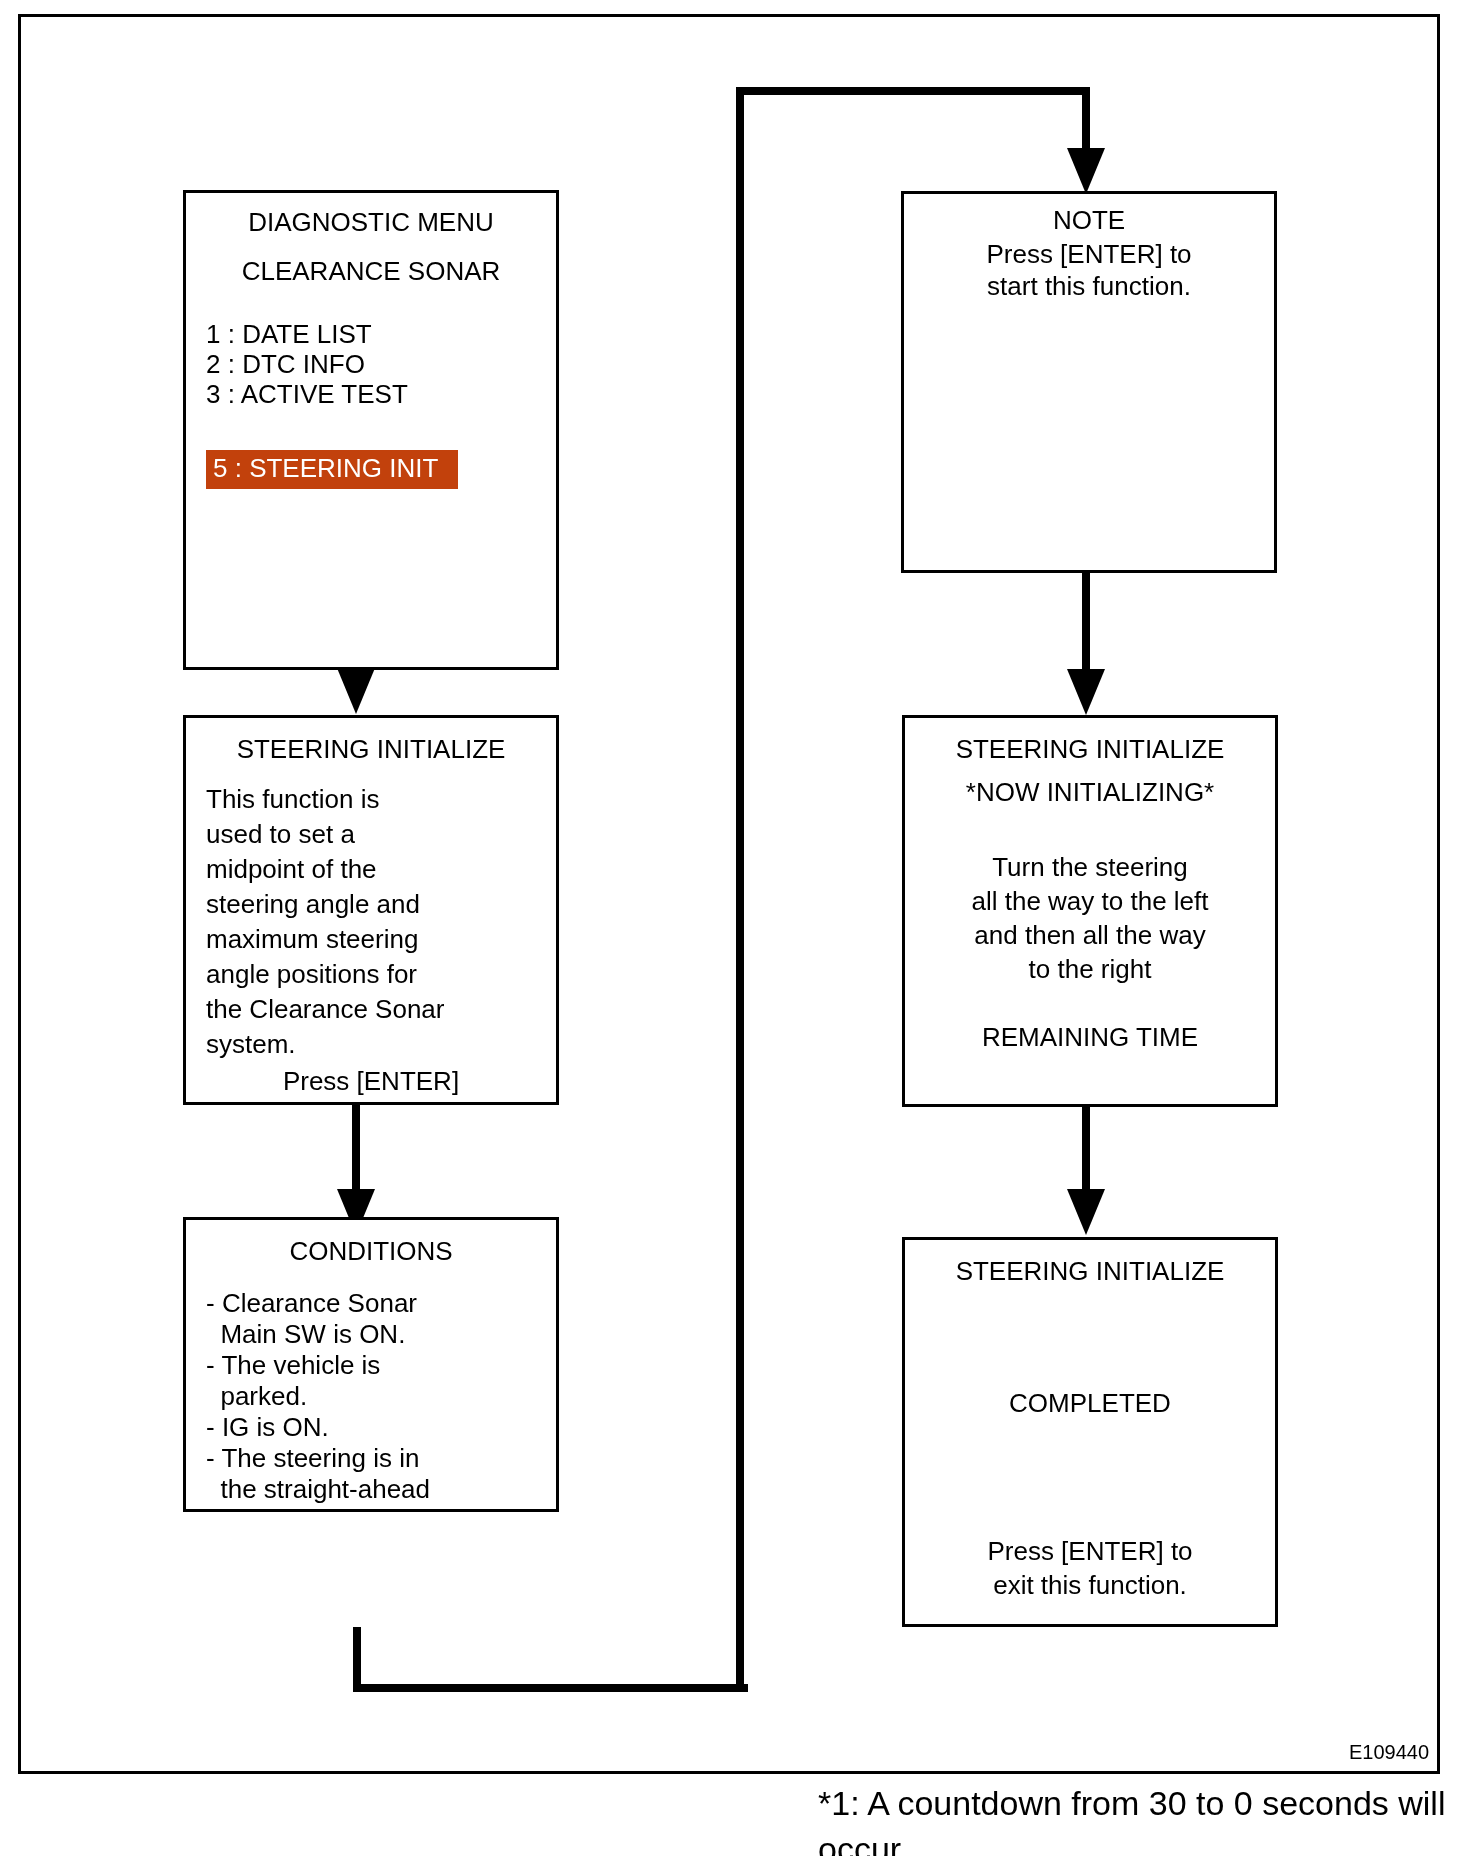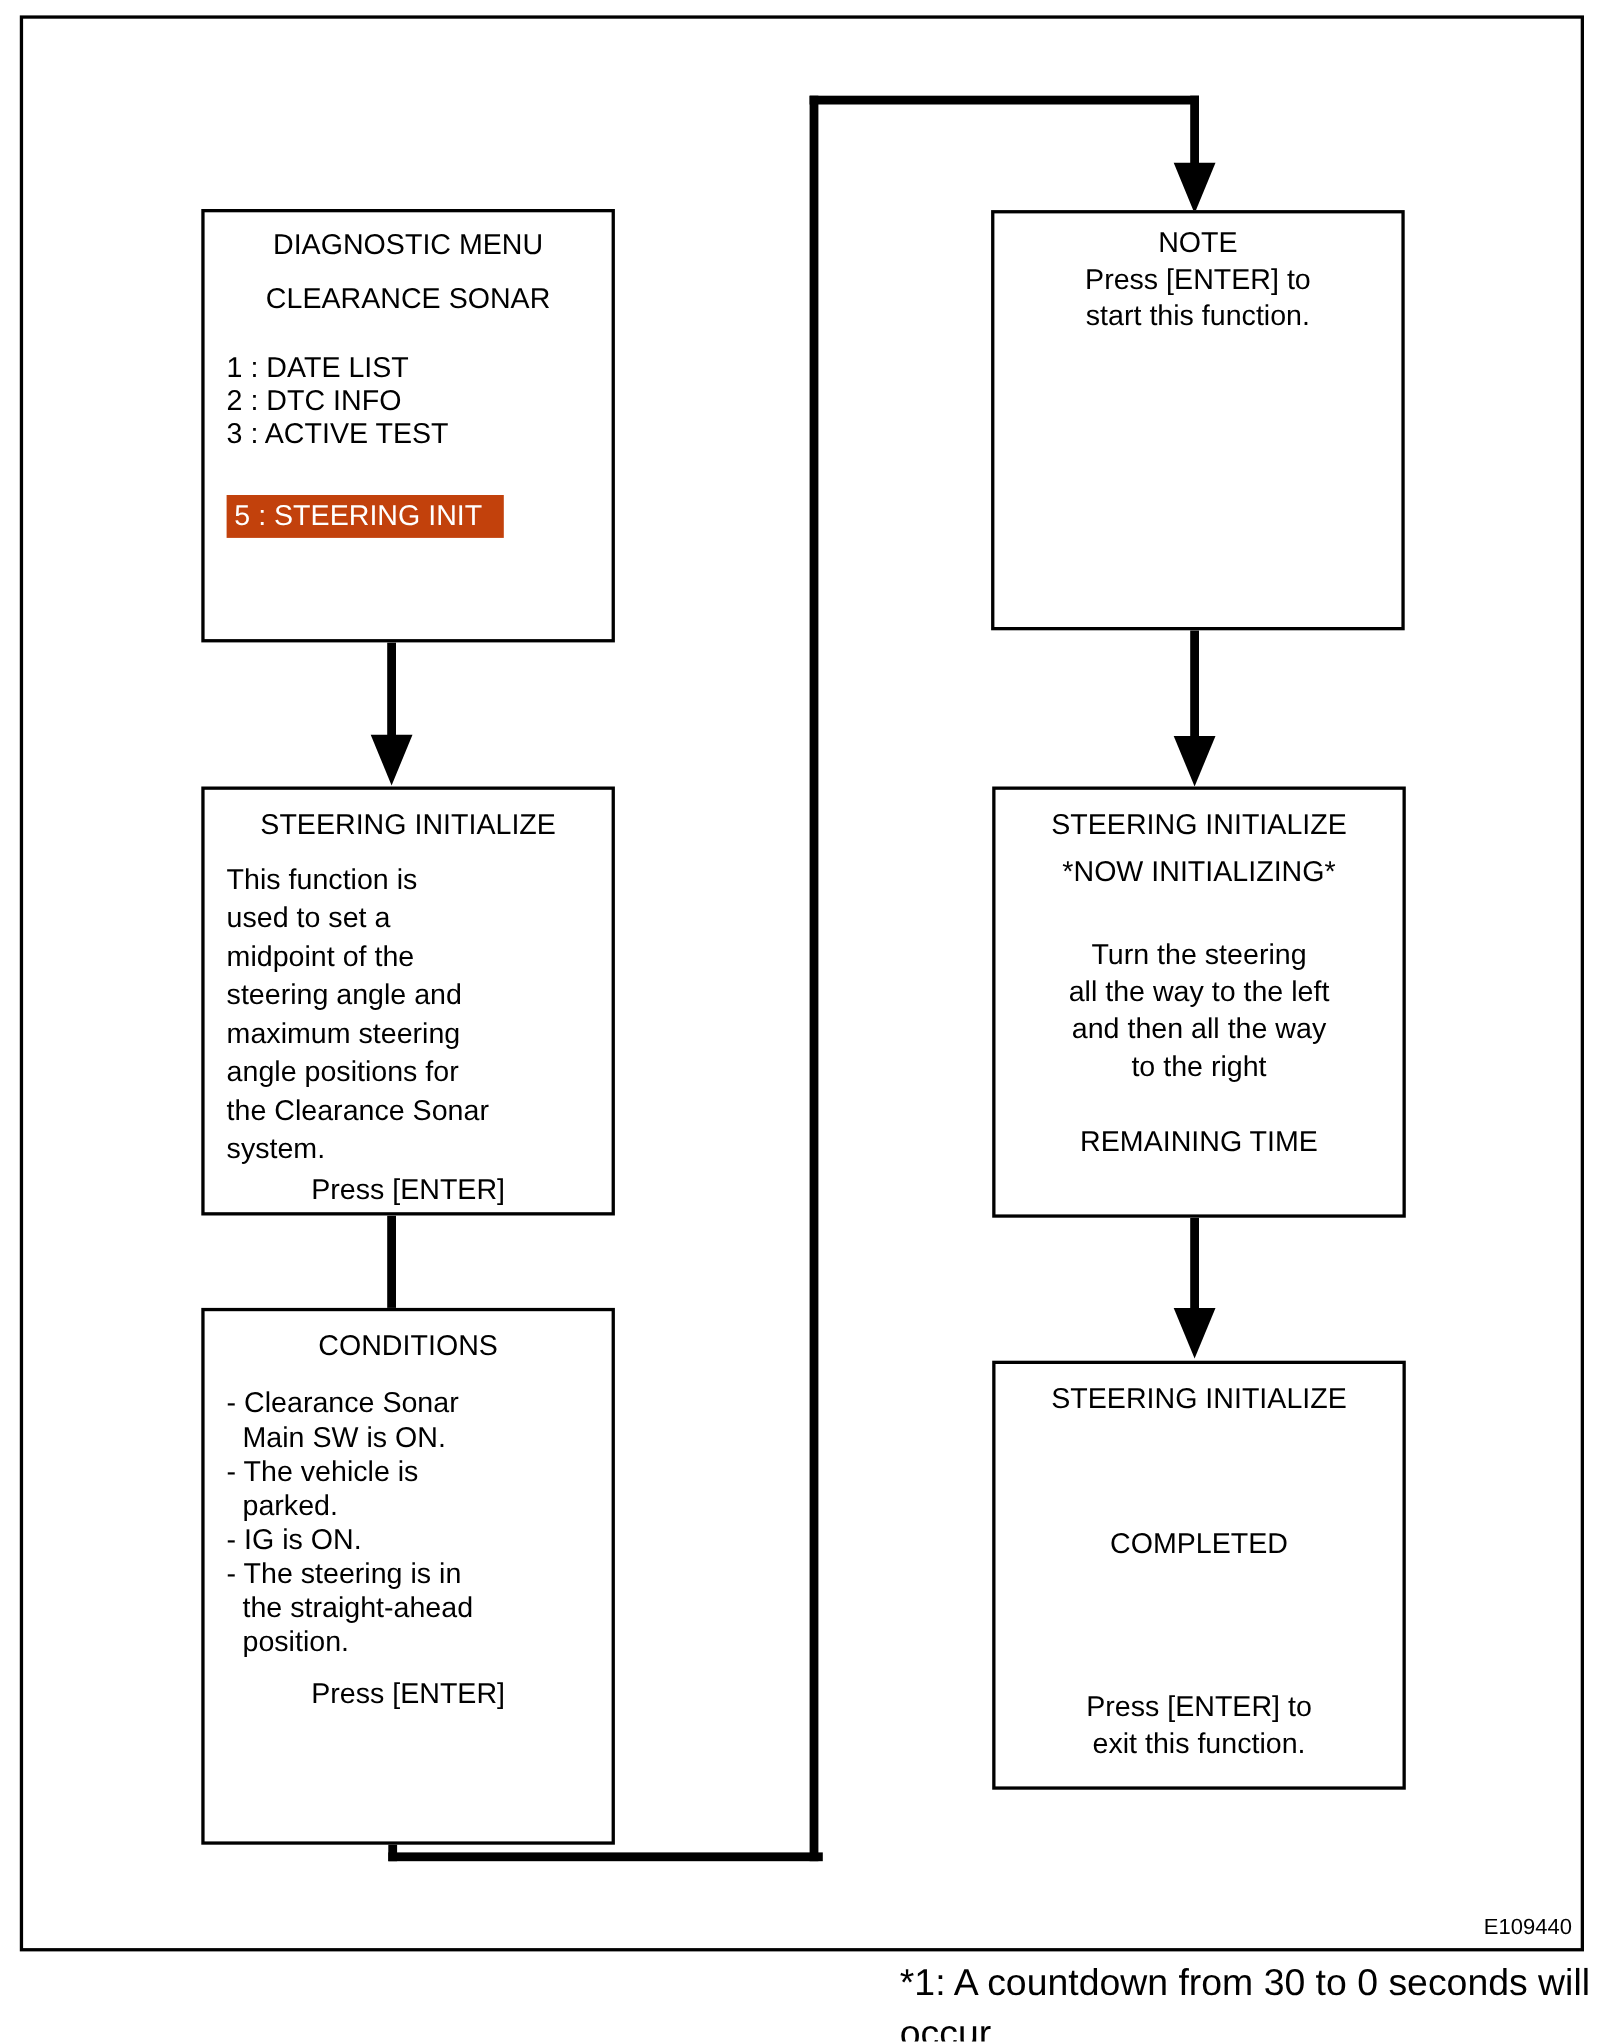--- a/index.html
+++ b/index.html
@@ -17,32 +17,32 @@
     border-left:19px solid transparent; border-right:19px solid transparent;
     border-top:46px solid #000;
   }
   .box {
     position:absolute; border:3px solid #000; box-sizing:border-box;
     background:#ffffff; font-size:26px; overflow:hidden;
   }
   .t   { text-align:center; }
   .pre { white-space:pre-wrap; }
 
-  #b1 { left:183px; top:190px;  width:376px; height:394px; }
+  #b1 { left:183px; top:190px;  width:376px; height:480px; }
   #b1 .t      { margin-top:10px; line-height:39px; }
   #b1 .menu   { margin:28px 0 0 20px; line-height:30px; }
   #b1 .hl-row { margin:41px 0 0 20px; }
   #b1 .hl     { background:#c2410c; color:#fff; display:inline-block; padding:3px 20px 5px 7px; }
 
   #b2 { left:183px; top:715px;  width:376px; height:390px; }
   #b2 .t      { margin-top:12px; line-height:38px; }
   #b2 .body   { margin:14px 0 0 20px; line-height:35px; }
   #b2 .action { margin-top:4px; text-align:center; }
 
-  #b3 { left:183px; top:1189px; width:376px; height:488px; }
+  #b3 { left:183px; top:1217px; width:376px; height:295px; }
   #b3 .t      { margin-top:12px; line-height:38px; }
   #b3 .body   { margin:18px 0 0 20px; line-height:31px; }
   #b3 .action { margin-top:16px; text-align:center; }
 
   #b4 { left:901px; top:191px;  width:376px; height:382px; }
   #b4 .t      { margin-top:8px; line-height:36px; }
   #b4 .body   { margin:6px 0 0 20px; line-height:32px; }
   #b4 .action { text-align:center; line-height:32px; }
 
   #b5 { left:902px; top:715px;  width:376px; height:392px; }

